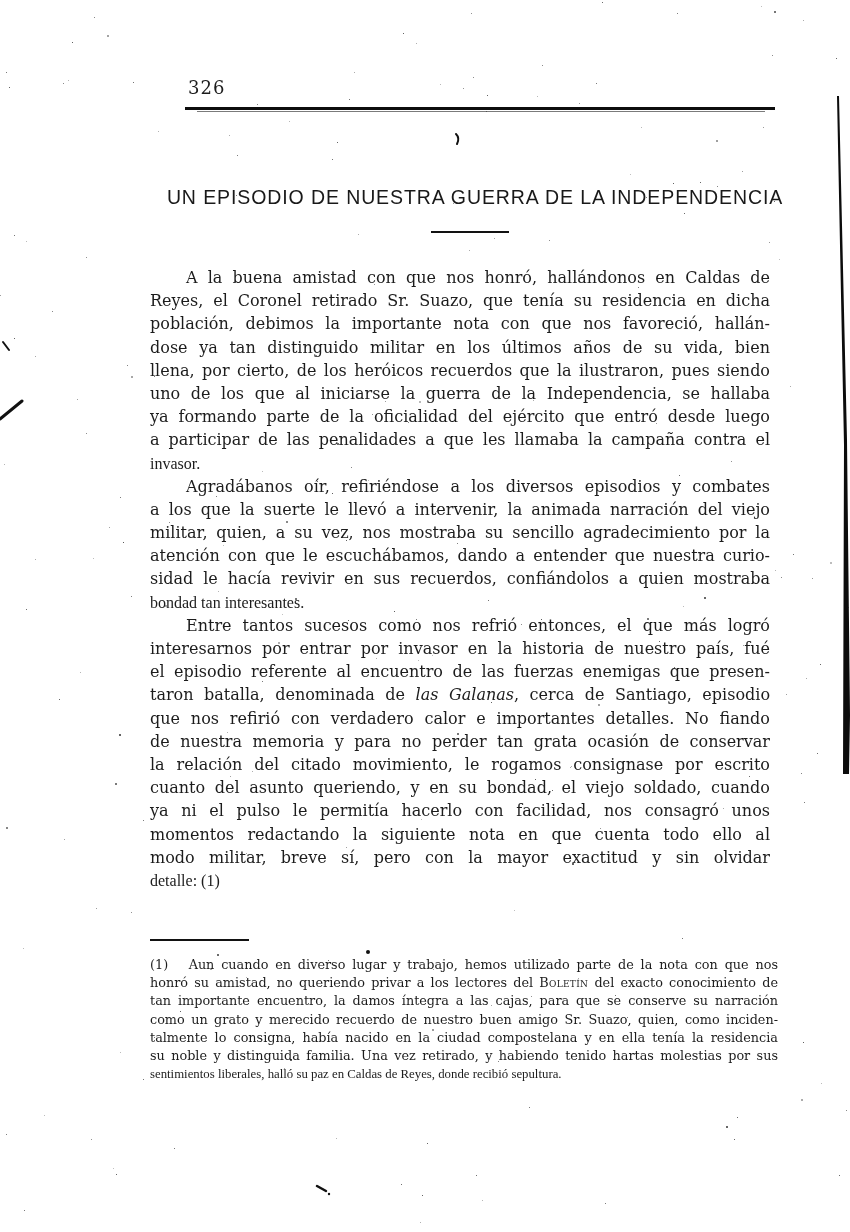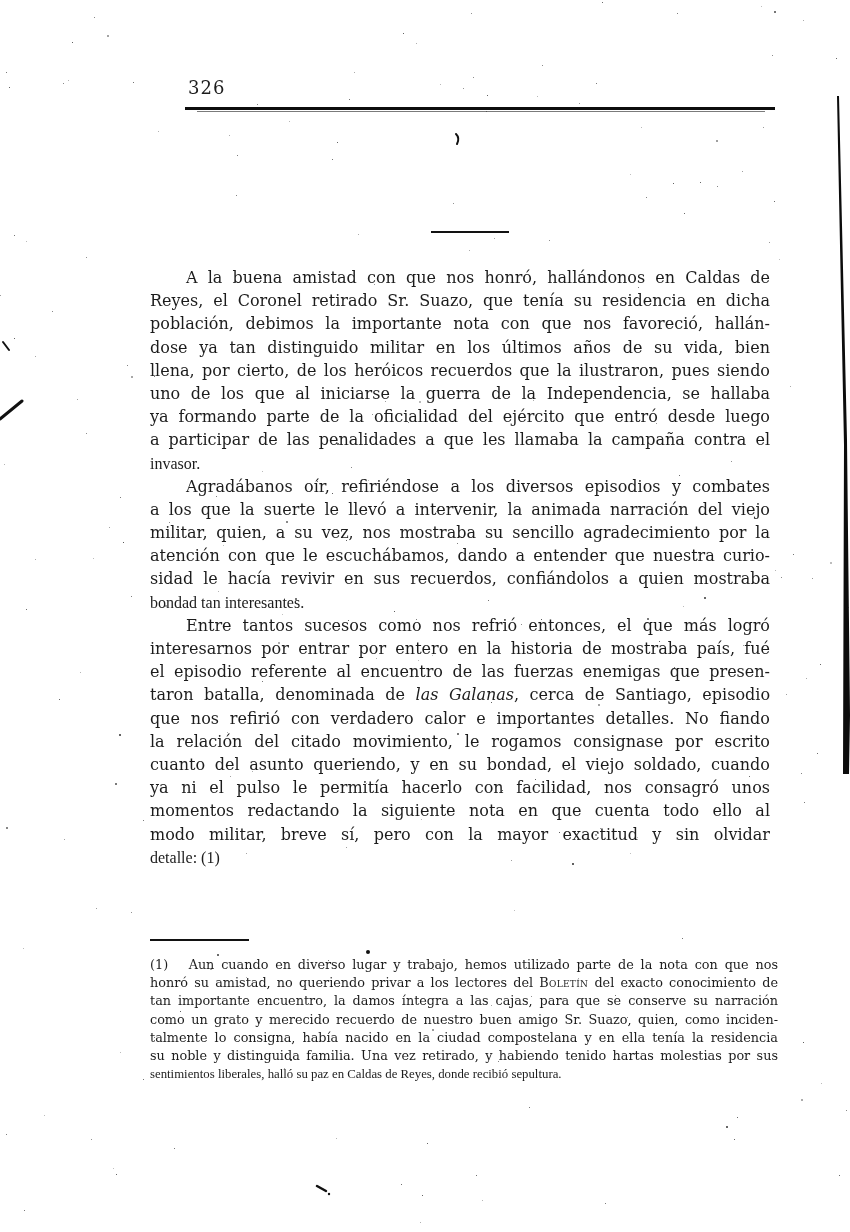--- a/index.html
+++ b/index.html
@@ -61,20 +61,21 @@
   .speck { position:absolute; background:#161616; border-radius:50%; }
 </style>
 </head>
 <body>
 
 <div class="page">
 
   <span class="pagenum">326</span>
   <div class="header-rule"></div>
 
+  <div class="article-title">UN EPISODIO DE NUESTRA GUERRA DE LA INDEPENDENCIA</div>
   <div class="title-rule"></div>
 
   <div class="body-text">
     <div class="line indent">A la buena amistad con que nos honró, hallándonos en Caldas de</div>
     <div class="line">Reyes, el Coronel retirado Sr. Suazo, que tenía su residencia en dicha</div>
     <div class="line">población, debimos la importante nota con que nos favoreció, hallán-</div>
     <div class="line">dose ya tan distinguido militar en los últimos años de su vida, bien</div>
     <div class="line">llena, por cierto, de los heróicos recuerdos que la ilustraron, pues siendo</div>
     <div class="line">uno de los que al iniciarse la guerra de la Independencia, se hallaba</div>
     <div class="line">ya formando parte de la oficialidad del ejército que entró desde luego</div>
@@ -82,24 +83,25 @@
     <div class="line last">invasor.</div>
 
     <div class="line indent">Agradábanos oír, refiriéndose a los diversos episodios y combates</div>
     <div class="line">a los que la suerte le llevó a intervenir, la animada narración del viejo</div>
     <div class="line">militar, quien, a su vez, nos mostraba su sencillo agradecimiento por la</div>
     <div class="line">atención con que le escuchábamos, dando a entender que nuestra curio-</div>
     <div class="line">sidad le hacía revivir en sus recuerdos, confiándolos a quien mostraba</div>
     <div class="line last">bondad tan interesantes.</div>
 
     <div class="line indent">Entre tantos sucesos como nos refrió entonces, el que más logró</div>
-    <div class="line">interesarnos por entrar por entero en la historia de mostraba país, fué</div>
+    <div class="line">interesarnos por entrar por invasor en la historia de nuestro país, fué</div>
     <div class="line">el episodio referente al encuentro de las fuerzas enemigas que presen-</div>
     <div class="line"><span>taron batalla, denominada de </span><span class="it">las Galanas</span><span>, cerca de Santiago, episodio</span></div>
     <div class="line">que nos refirió con verdadero calor e importantes detalles. No fiando</div>
+    <div class="line">de nuestra memoria y para no perder tan grata ocasión de conservar</div>
     <div class="line">la relación del citado movimiento, le rogamos consignase por escrito</div>
     <div class="line">cuanto del asunto queriendo, y en su bondad, el viejo soldado, cuando</div>
     <div class="line">ya ni el pulso le permitía hacerlo con facilidad, nos consagró unos</div>
     <div class="line">momentos redactando la siguiente nota en que cuenta todo ello al</div>
     <div class="line">modo militar, breve sí, pero con la mayor exactitud y sin olvidar</div>
     <div class="line last">detalle: (1)</div>
   </div>
 
   <div class="footnote-rule"></div>
   <div class="footnote">

